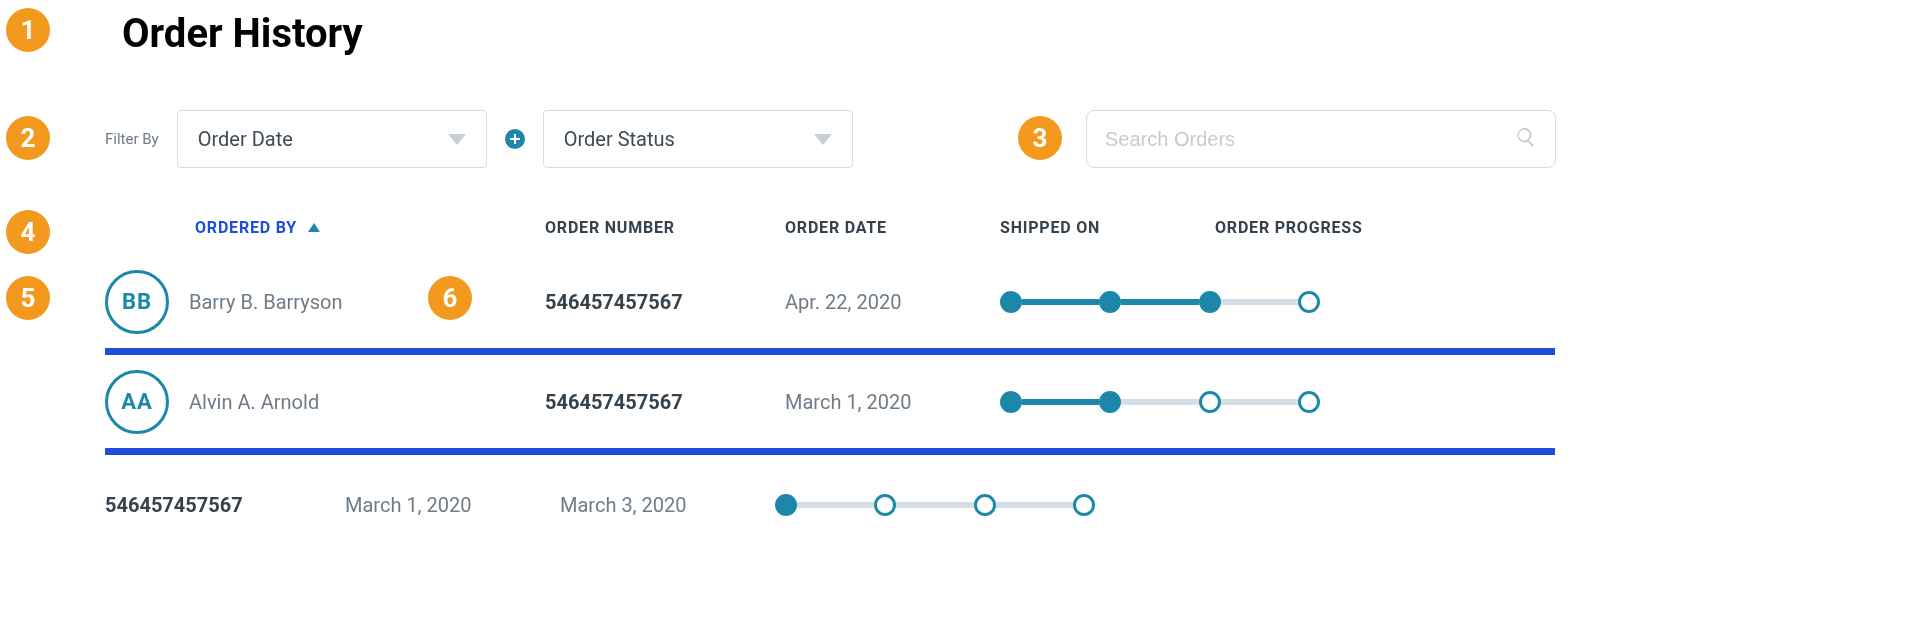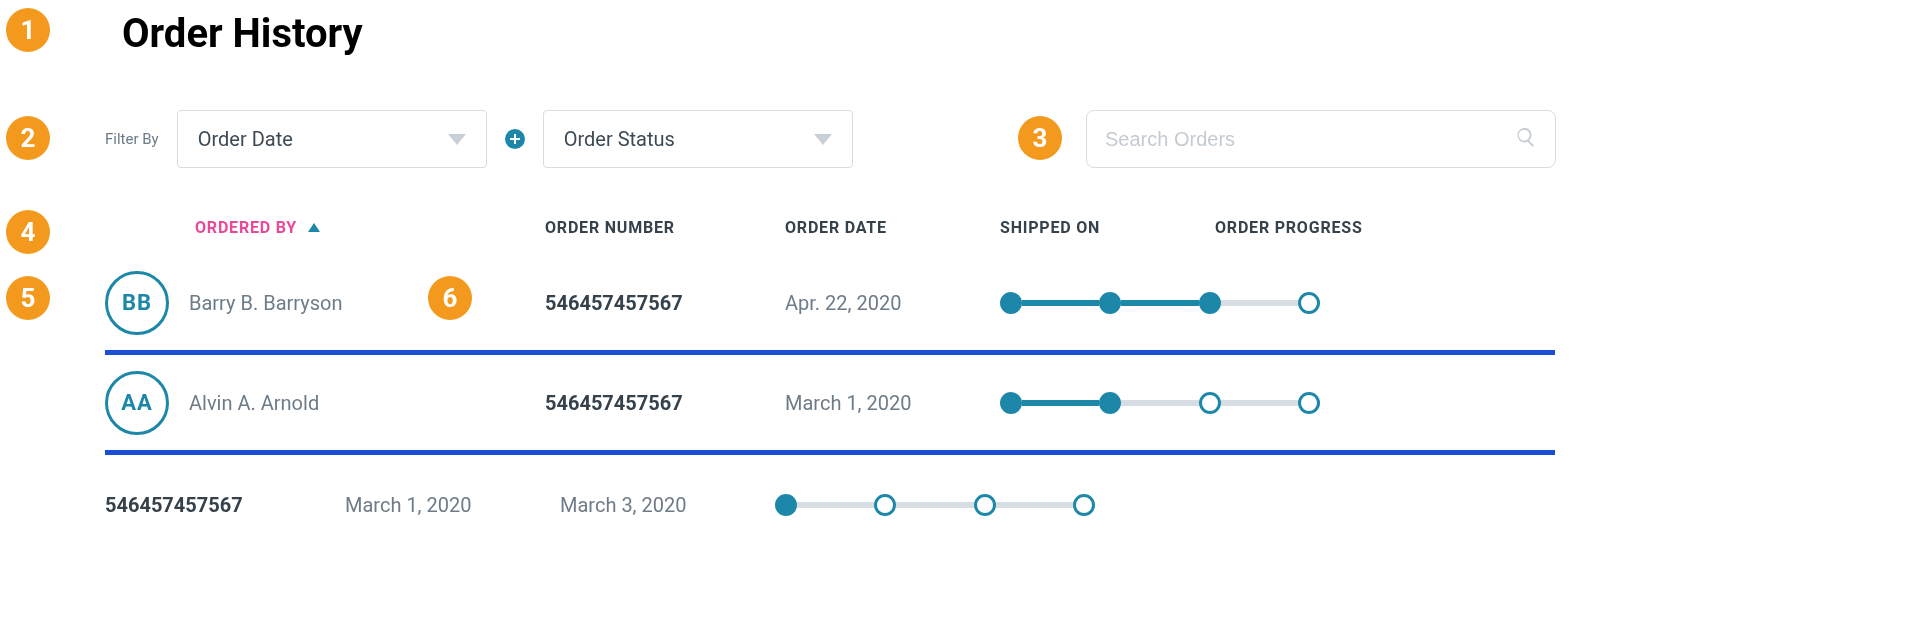--- a/index.html
+++ b/index.html
@@ -112,35 +112,35 @@
     font-weight: 700;
     letter-spacing: 0.8px;
     color: #35414b;
     padding-bottom: 18px;
   }
   .col-by { width: 440px; padding-left: 90px; }
   .col-num { width: 240px; }
   .col-date { width: 215px; }
   .col-ship { width: 215px; }
   .col-prog { flex: 1; }
-  .sort-active { color: #ec4899; }
+  .sort-active { color: #1d4ed8; }
   .sort-arrow {
     display: inline-block;
     width: 0; height: 0;
     border-left: 6px solid transparent;
     border-right: 6px solid transparent;
     border-bottom: 9px solid #1c87a8;
     margin-left: 6px;
     vertical-align: 1px;
   }
   .row {
     display: flex;
     align-items: center;
     height: 100px;
-    border-bottom: 5px solid #1d4ed8;
+    border-bottom: 7px solid #1d4ed8;
     font-size: 20px;
     color: #6d7c88;
   }
   .row:last-child { border-bottom: none; }
   .avatar {
     width: 64px; height: 64px;
     border-radius: 50%;
     border: 3px solid #1c87a8;
     background: #fff;
     display: flex;

